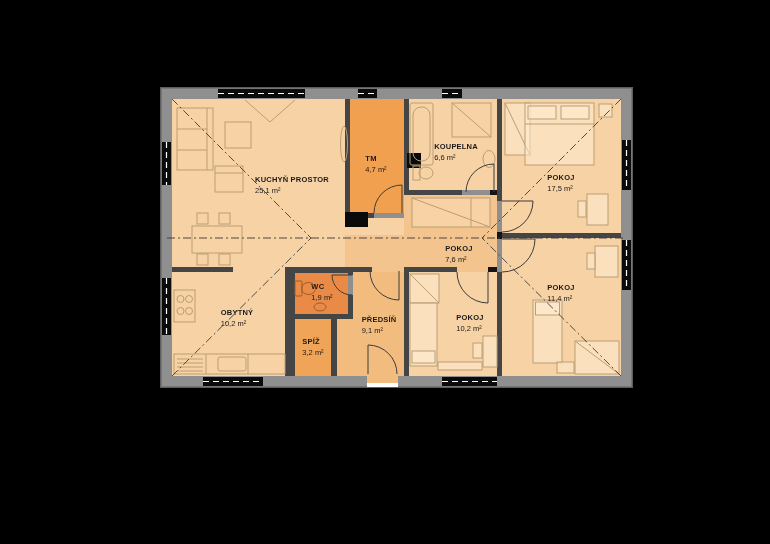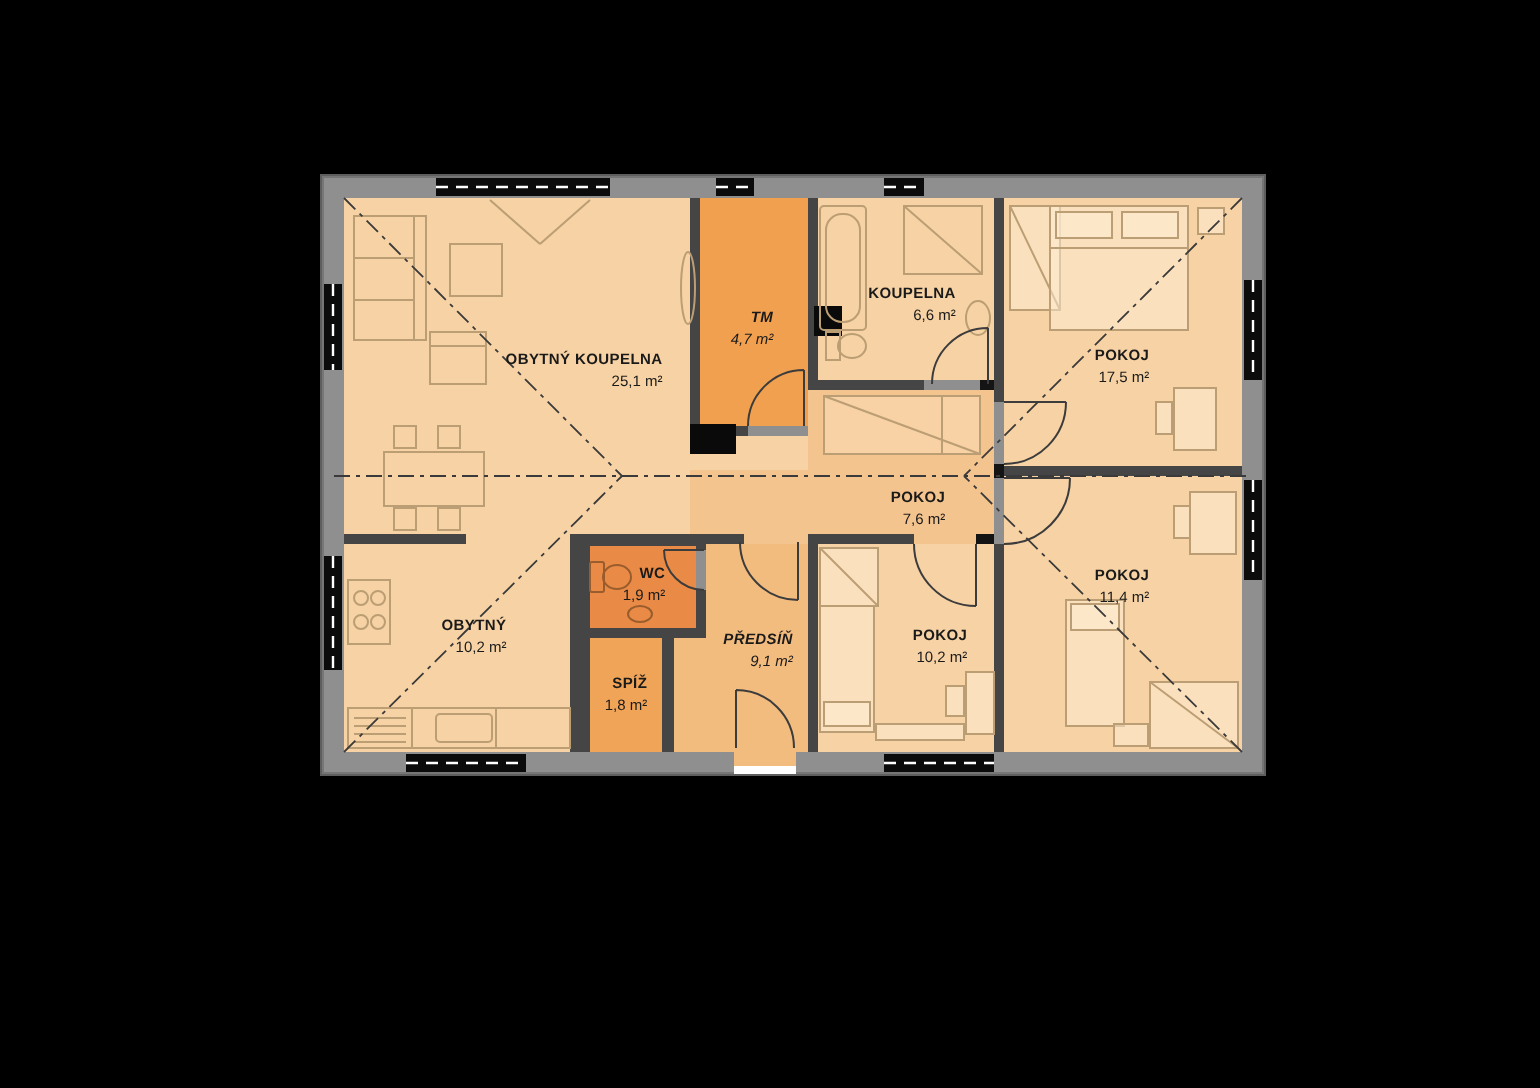--- a/index.html
+++ b/index.html
@@ -13,21 +13,21 @@
   .c-pred{background:#f3bc7f;}
   .c-tm{background:#f0a04f;}
   .c-spiz{background:#f0a458;}
   .c-wc{background:#e98b46;}
   .wall{position:absolute;background:#454545;}
   .wallb{position:absolute;background:#141414;}
   .blk{position:absolute;background:#0a0a0a;}
   .win{position:absolute;background:#0b0b0b;}
   .thresh{position:absolute;background:#ffffff;}
   .svgov{position:absolute;left:0;top:0;pointer-events:none;}
-  .rlabel{position:absolute;transform:translate(-50%,-50%);text-align:right;
+  .rlabel{position:absolute;transform:translate(-50%,-50%);text-align:left;
           white-space:nowrap;color:#1a1a1a;line-height:1.5;z-index:30;}
   .rname{display:block;font-weight:bold;font-size:7.5px;letter-spacing:.2px;}
   .rarea{display:block;font-size:7.5px;}
 </style>
 </head>
 <body>
 
 <div class="canvas">
   <div class="plan">
 
@@ -199,24 +199,24 @@
         <line x1="5.5" y1="54" x2="5.5" y2="97"></line>
         <line x1="5.5" y1="190" x2="5.5" y2="247"></line>
         <line x1="465.5" y1="52" x2="465.5" y2="102"></line>
         <line x1="465.5" y1="152" x2="465.5" y2="202"></line>
         <line x1="42" y1="293.5" x2="102" y2="293.5"></line>
         <line x1="281" y1="293.5" x2="336" y2="293.5"></line>
       </g>
     </svg>
 
     <div class="rlabel" style="left:131px;top:97px;">
-      <span class="rname">OBYTNÝ KOUPELNA</span>
+      <span class="rname">KUCHYŇ PROSTOR</span>
       <span class="rarea">25,1 m²</span>
     </div>
-    <div class="rlabel" style="left:215px;top:76px;font-style:italic;">
+    <div class="rlabel" style="left:215px;top:76px;">
       <span class="rname">TM</span>
       <span class="rarea">4,7 m²</span>
     </div>
     <div class="rlabel" style="left:295px;top:64px;">
       <span class="rname">KOUPELNA</span>
       <span class="rarea">6,6 m²</span>
     </div>
     <div class="rlabel" style="left:400px;top:95px;">
       <span class="rname">POKOJ</span>
       <span class="rarea">17,5 m²</span>
@@ -232,23 +232,23 @@
     <div class="rlabel" style="left:76px;top:230px;">
       <span class="rname">OBYTNÝ</span>
       <span class="rarea">10,2 m²</span>
     </div>
     <div class="rlabel" style="left:161px;top:204px;">
       <span class="rname">WC</span>
       <span class="rarea">1,9 m²</span>
     </div>
     <div class="rlabel" style="left:152px;top:259px;">
       <span class="rname">SPÍŽ</span>
-      <span class="rarea">1,8 m²</span>
-    </div>
-    <div class="rlabel" style="left:218px;top:237px;font-style:italic;">
+      <span class="rarea">3,2 m²</span>
+    </div>
+    <div class="rlabel" style="left:218px;top:237px;">
       <span class="rname">PŘEDSÍŇ</span>
       <span class="rarea">9,1 m²</span>
     </div>
     <div class="rlabel" style="left:309px;top:235px;">
       <span class="rname">POKOJ</span>
       <span class="rarea">10,2 m²</span>
     </div>
 
   </div>
 </div>

